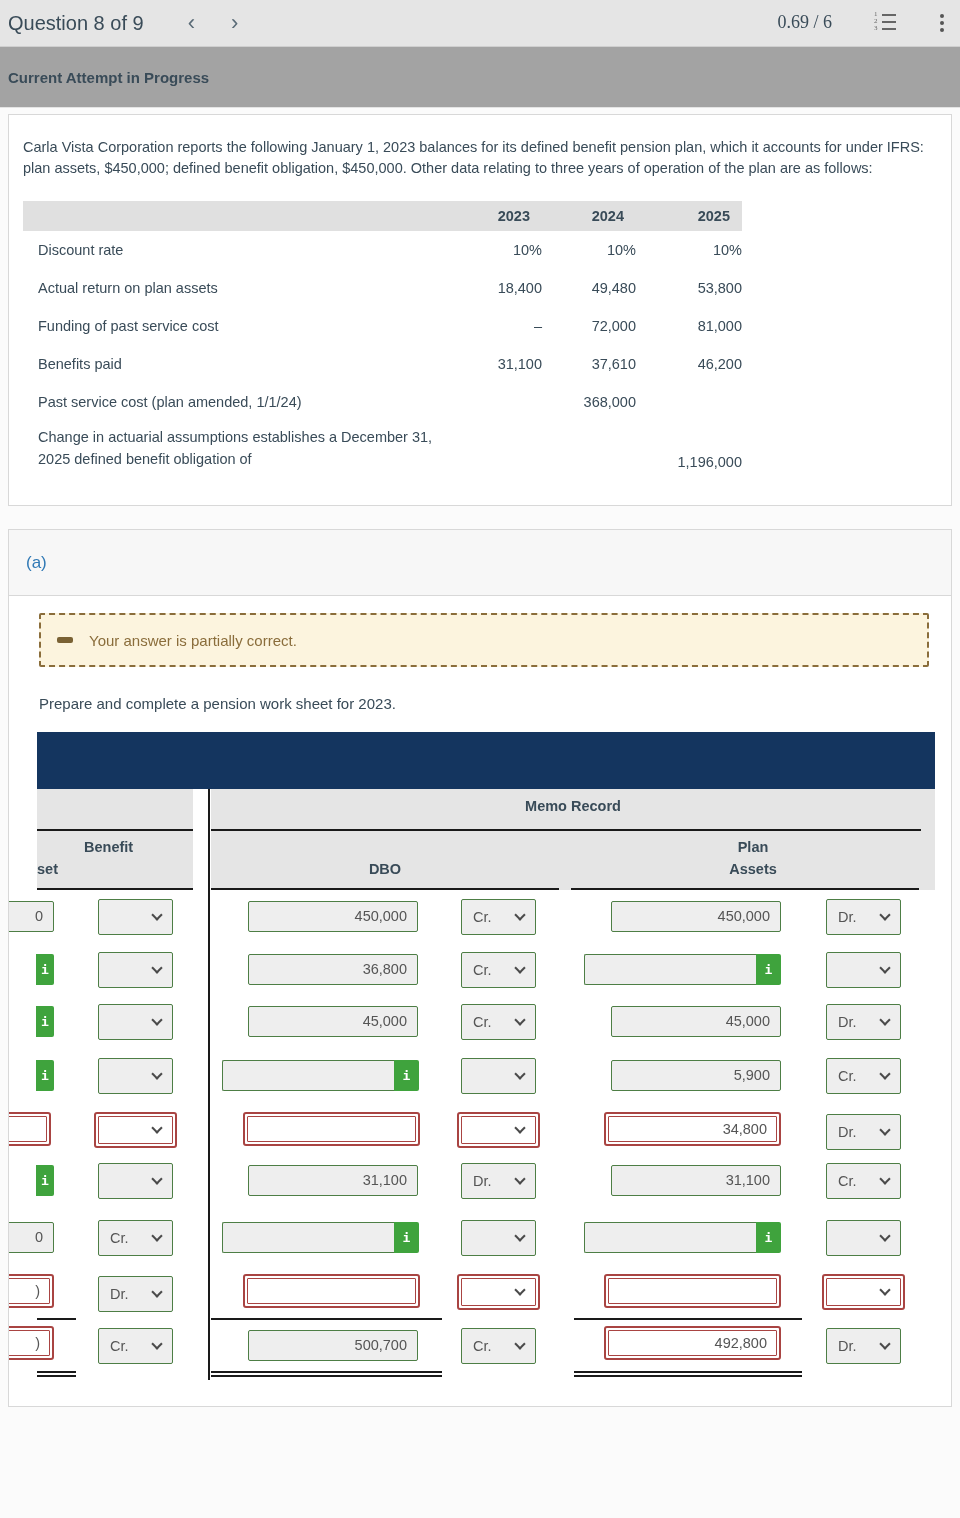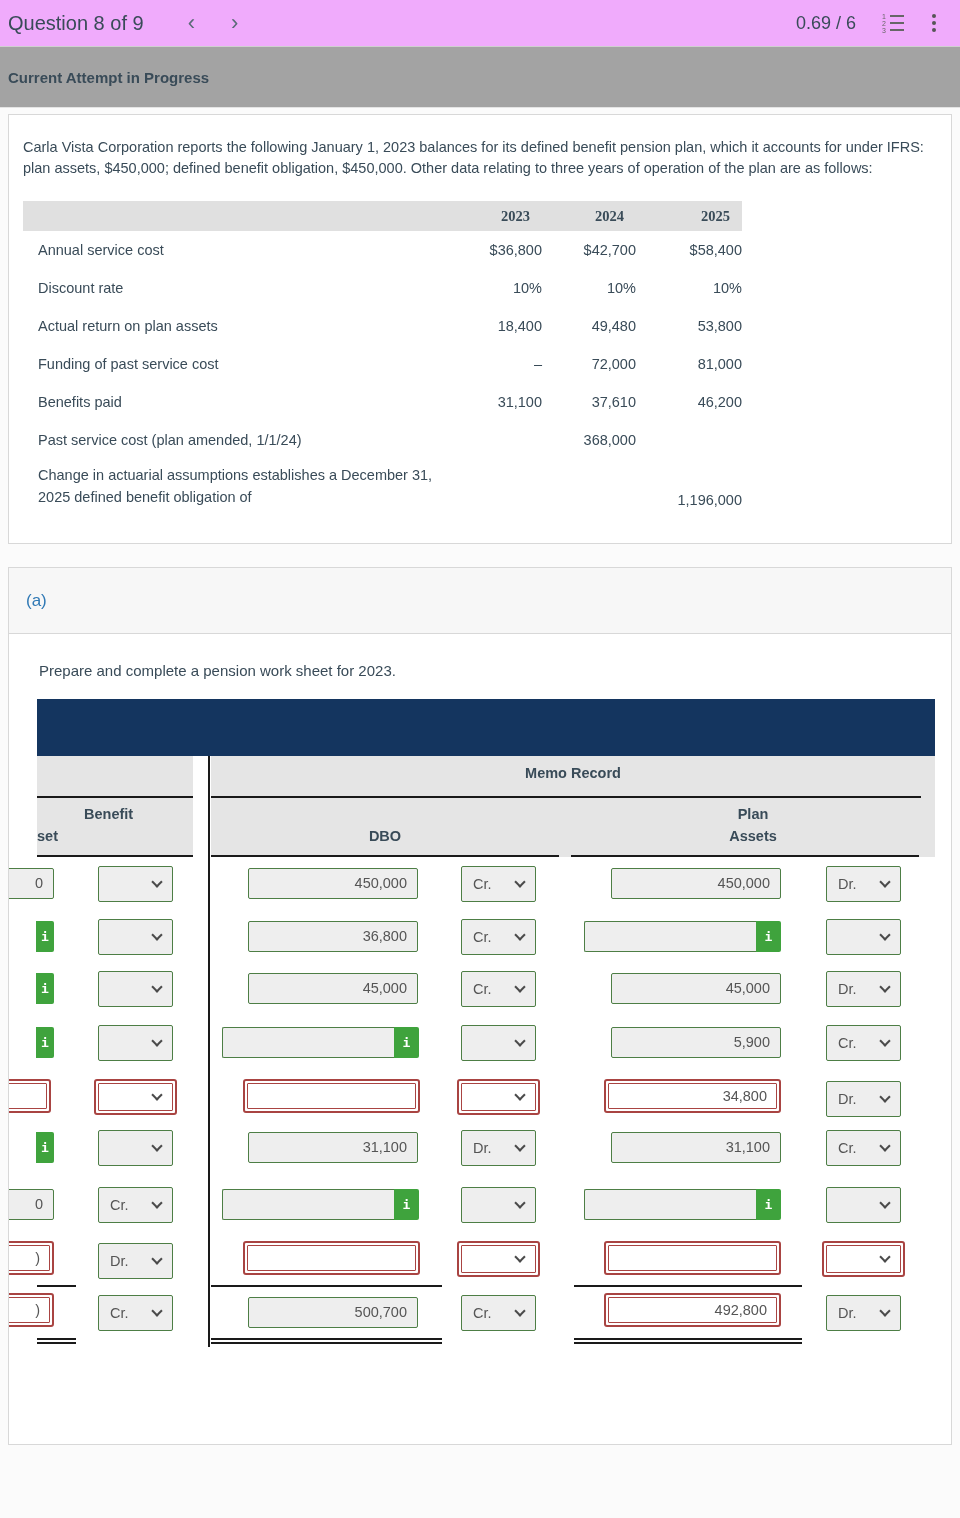--- a/index.html
+++ b/index.html
@@ -1,25 +1,25 @@
 <!DOCTYPE html>
 <html><head>
 <meta charset="utf-8">
 <style>
   * { margin:0; padding:0; box-sizing:border-box; }
   html,body { width:960px; height:1518px; overflow:hidden; background:#fbfbfb;
     font-family:"Liberation Sans","DejaVu Sans",sans-serif; color:#394b58; }
 
   
-  .topbar { height:47px; background:#f0abfc; border-bottom:1px solid #cfcfcf;
-    display:flex; align-items:center; padding:0 22px 0 8px; }
+  .topbar { height:47px; background:#e5e5e5; border-bottom:1px solid #cfcfcf;
+    display:flex; align-items:center; padding:0 14px 0 8px; }
   .q-title { font-size:20px; color:#394b58; }
   .nav-chev { font-size:22px; color:#5a6b77; margin-left:44px; cursor:pointer; line-height:1; }
   .nav-chev.next { margin-left:36px; }
-  .topbar-right { margin-left:auto; display:flex; align-items:center; gap:26px; }
+  .topbar-right { margin-left:auto; display:flex; align-items:flex-start; gap:42px;font-family:Liberation Serif, serif; }
   .score { font-size:18px; color:#394b58; }
   .list-icon { display:flex; flex-direction:column; gap:2px; }
   .list-icon .li-row { display:flex; align-items:center; gap:3px; }
   .list-icon .li-num { font-size:7px; color:#666; width:5px; line-height:5px;}
   .list-icon .li-bar { width:14px; height:2px; background:#666; }
   .kebab { display:flex; flex-direction:column; gap:3px; padding:2px; }
   .kebab i { width:4px; height:4px; border-radius:50%; background:#555; }
 
   
   .attempt-strip { height:61px; display:flex; align-items:center; padding-left:8px;
@@ -27,21 +27,21 @@
   .attempt-label { font-size:15px; font-weight:bold; color:#394b58; }
 
   
   .card { background:#fff; border:1px solid #d8d8d8; margin:0 8px; }
   .card1 { margin-top:6px; padding:22px 14px 26px 14px; }
   .problem-text { font-size:14.5px; line-height:21px; max-width:905px; }
 
   table.datatable { border-collapse:collapse; margin-top:22px; font-size:14.5px; }
   table.datatable th, table.datatable td { font-weight:normal; }
   table.datatable thead th { background:#e0e0e0; height:30px; text-align:right;
-    padding-right:12px; font-weight:bold; color:#394b58;font-family:Liberation Serif, serif; }
+    padding-right:12px; font-weight:bold; color:#394b58; }
   table.datatable thead th.lbl { width:435px; }
   table.datatable col.c1 { width:84px; } 
   table.datatable col.c2 { width:94px; }
   table.datatable col.c3 { width:106px; }
   table.datatable tbody td { height:38px; text-align:right; vertical-align:middle; }
   table.datatable tbody td.lbl { text-align:left; padding-left:15px; }
   table.datatable tbody tr.tall td { height:58px; vertical-align:bottom; padding-bottom:9px; }
   table.datatable tbody tr.tall td.lbl { line-height:22px; }
 
   
@@ -176,26 +176,20 @@
     <thead>
       <tr>
         <th class="lbl"></th>
         <th>2023</th>
         <th>2024</th>
         <th>2025</th>
       </tr>
     </thead>
     <tbody>
       <tr>
-        <td class="lbl">Annual service cost</td>
-        <td>$36,800</td>
-        <td>$42,700</td>
-        <td>$58,400</td>
-      </tr>
-      <tr>
         <td class="lbl">Discount rate</td>
         <td>10%</td>
         <td>10%</td>
         <td>10%</td>
       </tr>
       <tr>
         <td class="lbl">Actual return on plan assets</td>
         <td>18,400</td>
         <td>49,480</td>
         <td>53,800</td>
@@ -229,20 +223,24 @@
       </tr>
     </tbody>
   </table>
 </div>
 
 <div class="card card2">
   <div class="sec-head">
     <span class="sec-a">(a)</span>
   </div>
 
+  <div class="feedback">
+    <span class="minus-icon"></span>
+    <span class="feedback-text">Your answer is partially correct.</span>
+  </div>
 
   <div class="instruction">Prepare and complete a pension work sheet for 2023.</div>
 
   <div class="ws">
     <div class="abs navybar"></div>
 
     <div class="abs gray hdr-left"></div>
     <div class="abs gray hdr-memo"></div>
     <div class="abs vdivider"></div>
 

